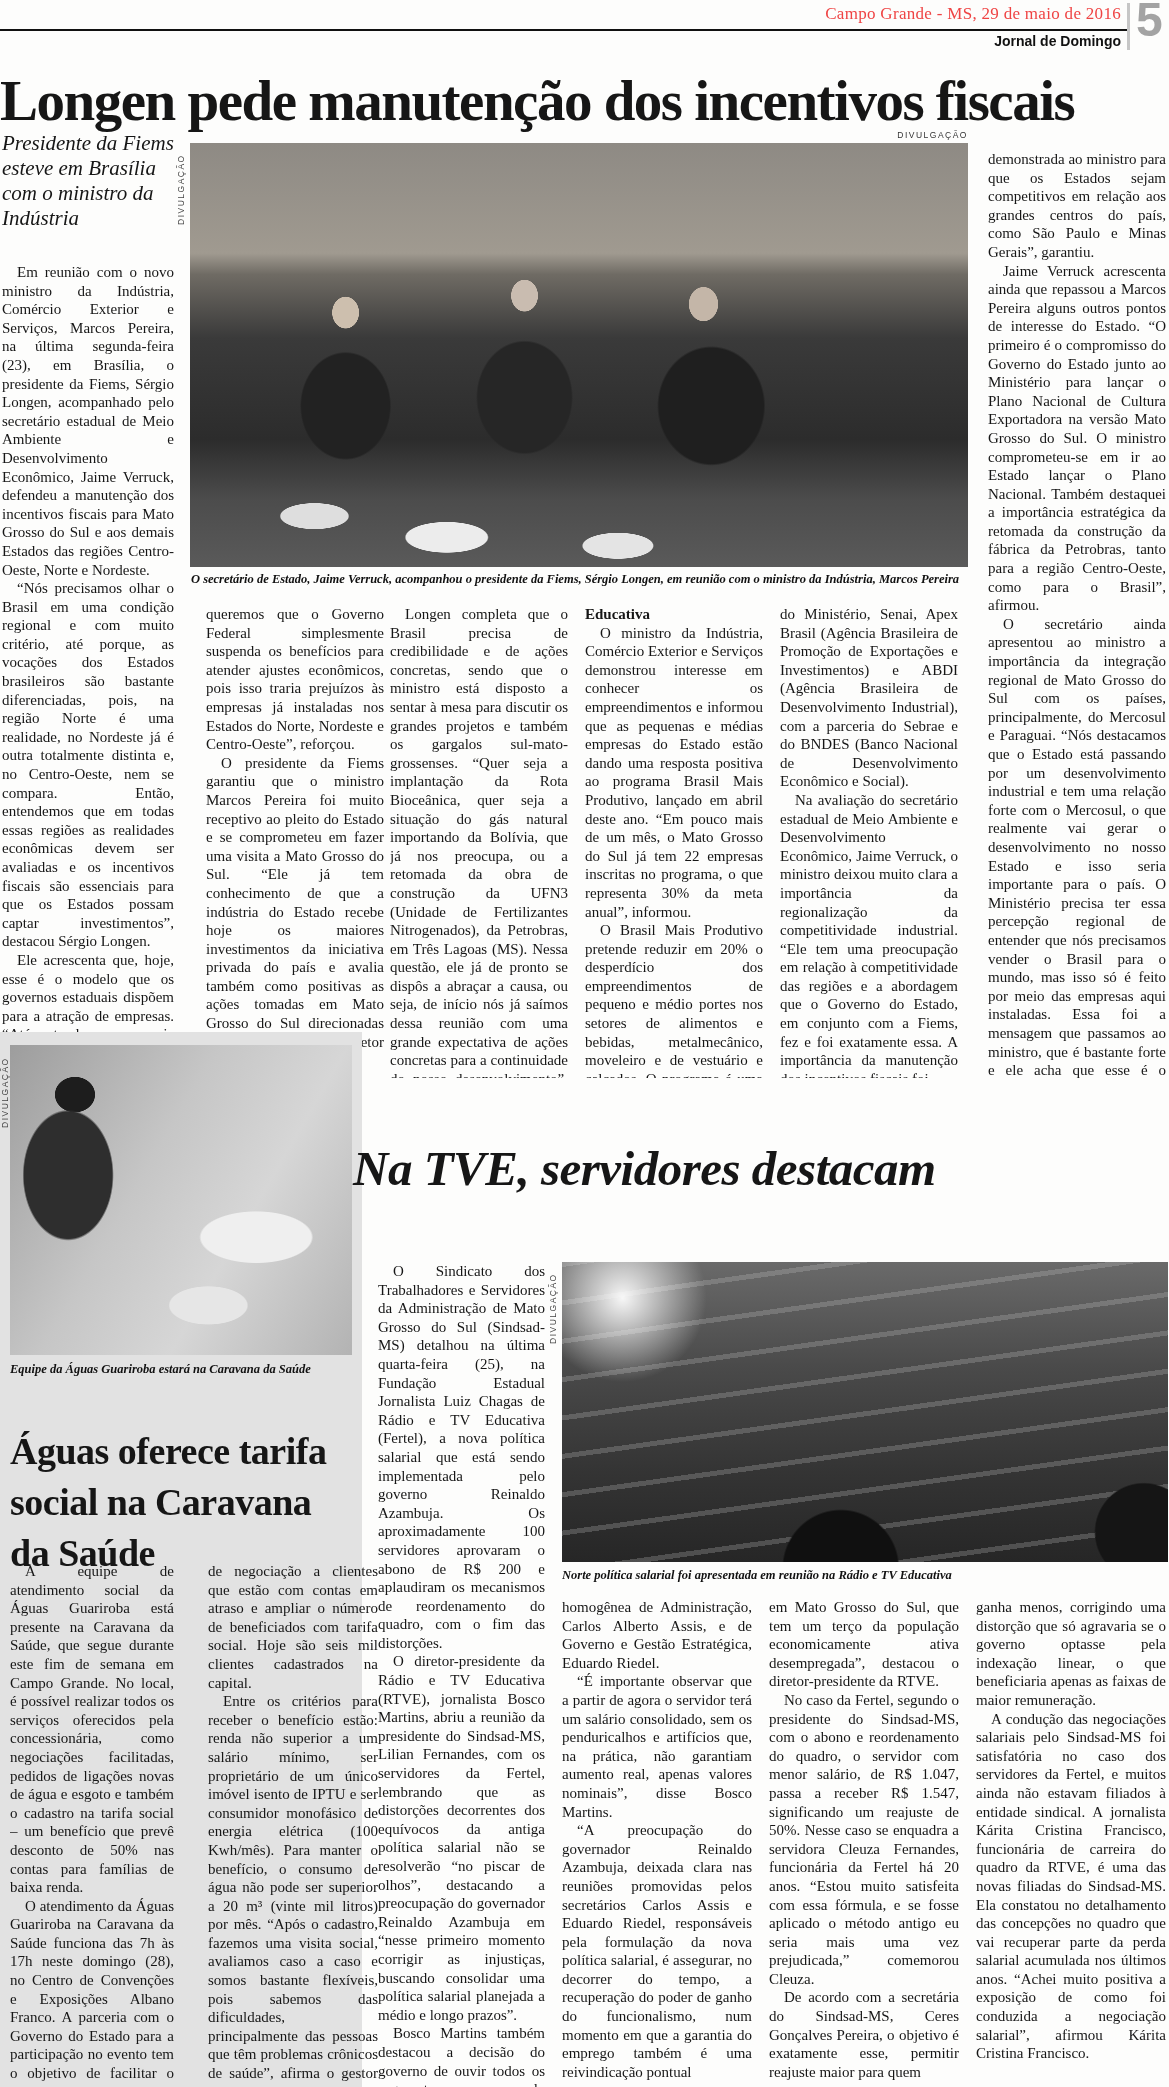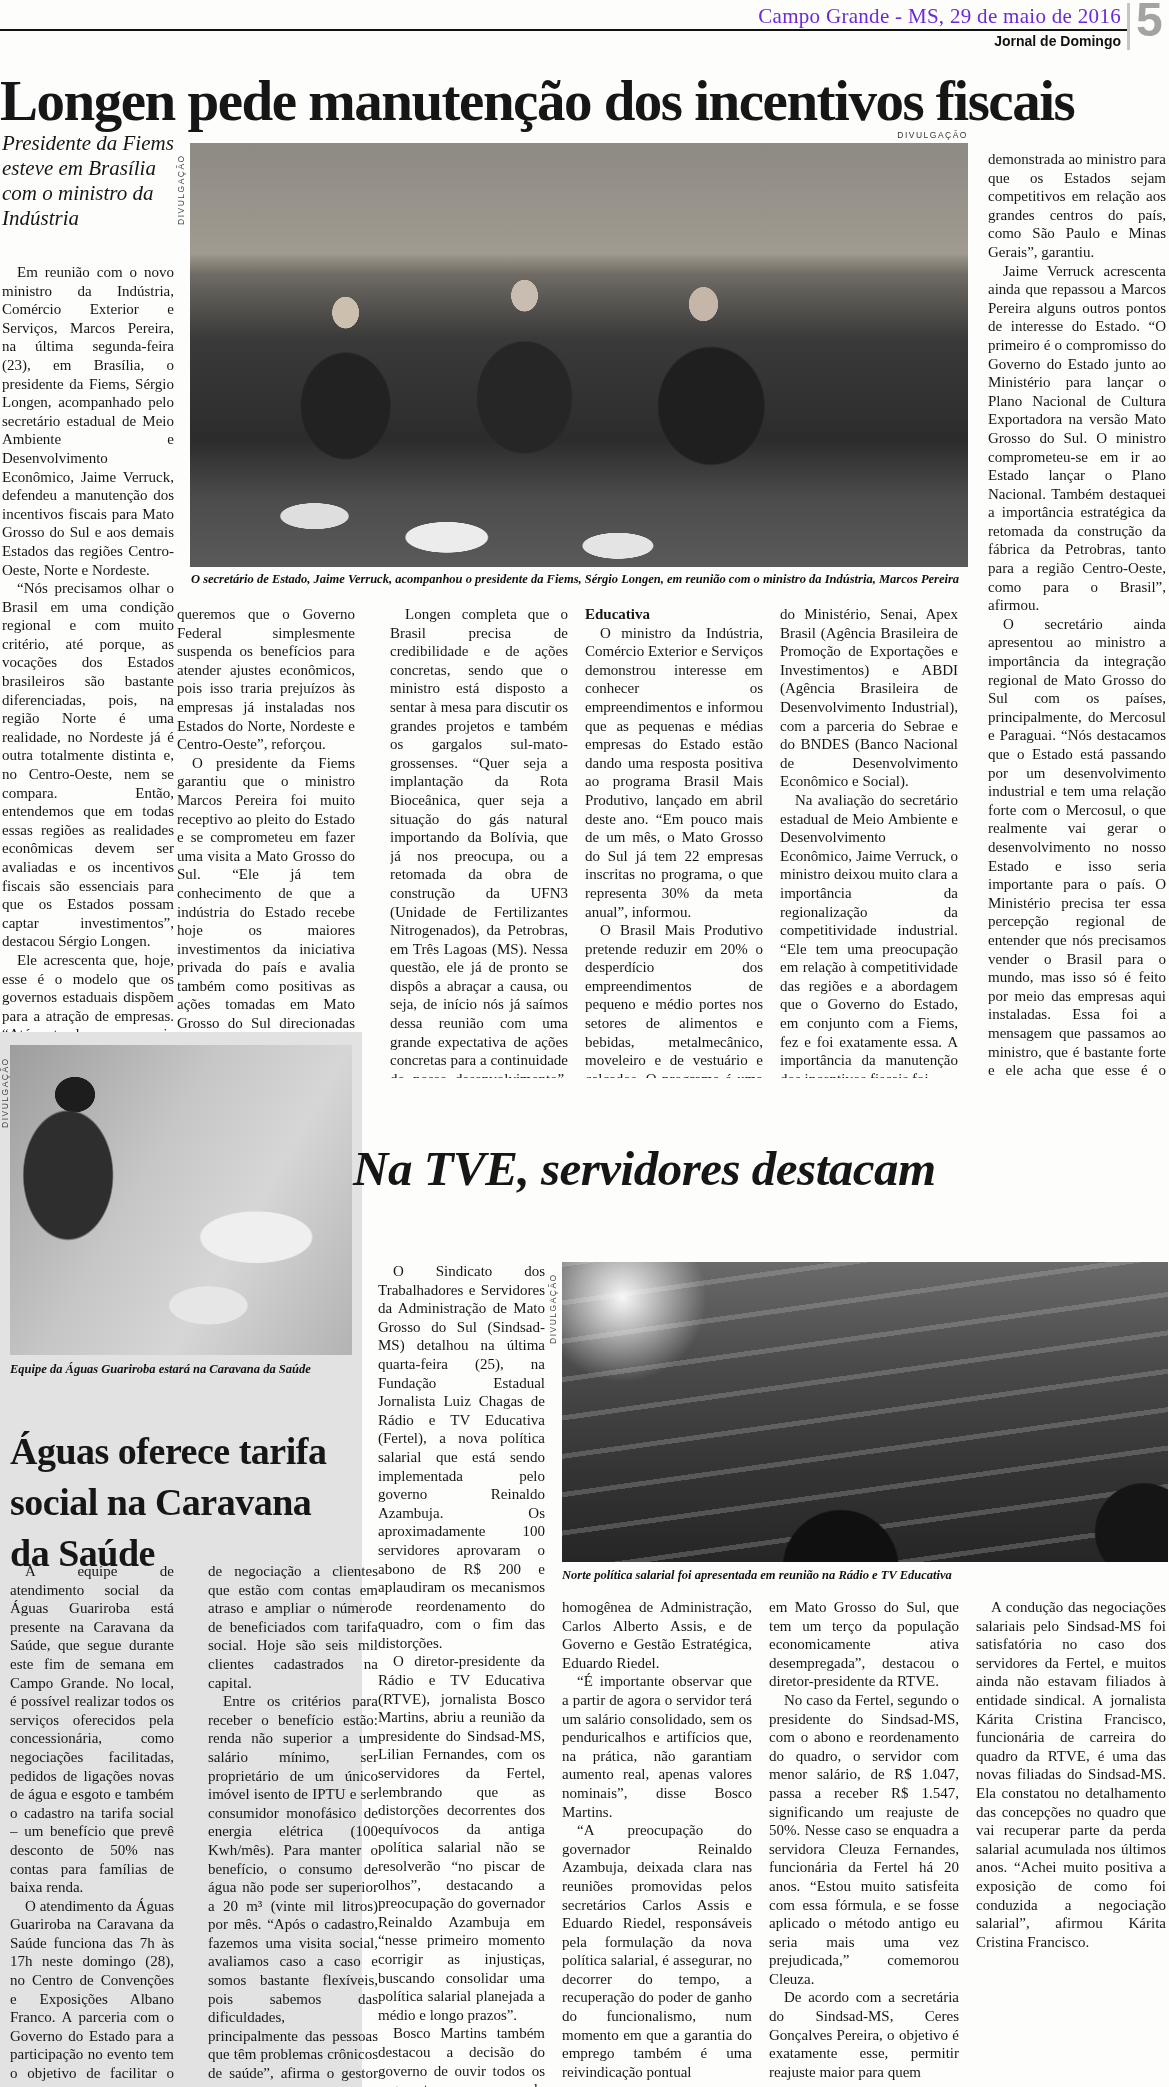--- a/index.html
+++ b/index.html
@@ -3,21 +3,21 @@
 <meta charset="utf-8">
 <style>
   html,body{margin:0;padding:0;}
   body{
     width:1169px;height:2087px;position:relative;overflow:hidden;
     background:#fdfdfc;color:#161616;
     font-family:"Liberation Serif", serif;
   }
   .abs{position:absolute;}
   
-  .hdr-date{top:4px;right:48px;font-size:21px;letter-spacing:.3px;color:#6d28d9;}
+  .hdr-date{top:4px;right:48px;font-size:17px;letter-spacing:.3px;color:#ef4444;}
   .hdr-rule{top:29px;left:0;width:1128px;height:2px;background:#111;}
   .hdr-brand{top:33px;right:48px;font-family:"Liberation Sans",sans-serif;font-weight:bold;font-size:14px;color:#111;}
   .hdr-bar{top:3px;left:1127px;width:3px;height:47px;background:#c6c6c6;}
   .hdr-page{top:-8px;left:1136px;font-family:"Liberation Sans",sans-serif;font-weight:bold;font-size:48px;color:#a3a3a3;}
   
   .headline1{top:33px;left:0;width:1169px;font-size:57px;line-height:60px;font-weight:bold;letter-spacing:-1.5px;white-space:nowrap;}
   .deck{top:131px;left:2px;width:172px;font-style:italic;font-size:21px;line-height:25px;}
   
   .col{overflow:hidden;}
   .col p{margin:0;font-size:15px;line-height:18.6px;text-align:justify;text-indent:15px;}
@@ -89,21 +89,21 @@
 <div class="abs credit-v" style="top:145px;left:176px;height:80px;">DIVULGAÇÃO</div>
 <div class="abs credit-h" style="top:130px;left:760px;width:208px;">DIVULGAÇÃO</div>
 <div class="abs caption" style="top:572px;left:191px;width:778px;">O secretário de Estado, Jaime Verruck, acompanhou o presidente da Fiems, Sérgio Longen, em reunião com o ministro da Indústria, Marcos Pereira</div>
 
 <div class="abs col" style="top:263px;left:2px;width:172px;height:815px;">
   <p>Em reunião com o novo ministro da Indústria, Comércio Exterior e Serviços, Marcos Pereira, na última segunda-feira (23), em Brasília, o presidente da Fiems, Sérgio Longen, acompanhado pelo secretário estadual de Meio Ambiente e Desenvolvimento Econômico, Jaime Verruck, defendeu a manutenção dos incentivos fiscais para Mato Grosso do Sul e aos demais Estados das regiões Centro-Oeste, Norte e Nordeste.</p>
   <p>“Nós precisamos olhar o Brasil em uma condição regional e com muito critério, até porque, as vocações dos Estados brasileiros são bastante diferenciadas, pois, na região Norte é uma realidade, no Nordeste já é outra totalmente distinta e, no Centro-Oeste, nem se compara. Então, entendemos que em todas essas regiões as realidades econômicas devem ser avaliadas e os incentivos fiscais são essenciais para que os Estados possam captar investimentos”, destacou Sérgio Longen.</p>
   <p>Ele acrescenta que, hoje, esse é o modelo que os governos estaduais dispõem para a atração de empresas. “Até entendemos que seja possível discutir uma nova fórmula de se fomentar e desenvolver o Brasil de maneira mais homogênea, mas não</p>
 </div>
 
-<div class="abs col" style="top:605px;left:177px;width:178px;height:473px;">
+<div class="abs col" style="top:605px;left:206px;width:178px;height:473px;">
   <p class="cont">queremos que o Governo Federal simplesmente suspenda os benefícios para atender ajustes econômicos, pois isso traria prejuízos às empresas já instaladas nos Estados do Norte, Nordeste e Centro-Oeste”, reforçou.</p>
   <p>O presidente da Fiems garantiu que o ministro Marcos Pereira foi muito receptivo ao pleito do Estado e se comprometeu em fazer uma visita a Mato Grosso do Sul. “Ele já tem conhecimento de que a indústria do Estado recebe hoje os maiores investimentos da iniciativa privada do país e avalia também como positivas as ações tomadas em Mato Grosso do Sul direcionadas ao apoio do setor empresarial”, destacou.</p>
 </div>
 
 <div class="abs col" style="top:605px;left:390px;width:178px;height:473px;">
   <p>Longen completa que o Brasil precisa de credibilidade e de ações concretas, sendo que o ministro está disposto a sentar à mesa para discutir os grandes projetos e também os gargalos sul-mato-grossenses. “Quer seja a implantação da Rota Bioceânica, quer seja a situação do gás natural importando da Bolívia, que já nos preocupa, ou a retomada da obra de construção da UFN3 (Unidade de Fertilizantes Nitrogenados), da Petrobras, em Três Lagoas (MS). Nessa questão, ele já de pronto se dispôs a abraçar a causa, ou seja, de início nós já saímos dessa reunião com uma grande expectativa de ações concretas para a continuidade do nosso desenvolvimento”, finalizou.</p>
 </div>
 
 <div class="abs col" style="top:605px;left:585px;width:178px;height:473px;">
   <p class="subhead">Educativa</p>
@@ -157,14 +157,15 @@
   <p class="cont">homogênea de Administração, Carlos Alberto Assis, e de Governo e Gestão Estratégica, Eduardo Riedel.</p>
   <p>“É importante observar que a partir de agora o servidor terá um salário consolidado, sem os penduricalhos e artifícios que, na prática, não garantiam aumento real, apenas valores nominais”, disse Bosco Martins.</p>
   <p>“A preocupação do governador Reinaldo Azambuja, deixada clara nas reuniões promovidas pelos secretários Carlos Assis e Eduardo Riedel, responsáveis pela formulação da nova política salarial, é assegurar, no decorrer do tempo, a recuperação do poder de ganho do funcionalismo, num momento em que a garantia do emprego também é uma reivindicação pontual</p>
 </div>
 <div class="abs col" style="top:1598px;left:769px;width:190px;height:489px;">
   <p class="cont">em Mato Grosso do Sul, que tem um terço da população economicamente ativa desempregada”, destacou o diretor-presidente da RTVE.</p>
   <p>No caso da Fertel, segundo o presidente do Sindsad-MS, com o abono e reordenamento do quadro, o servidor com menor salário, de R$ 1.047, passa a receber R$ 1.547, significando um reajuste de 50%. Nesse caso se enquadra a servidora Cleuza Fernandes, funcionária da Fertel há 20 anos. “Estou muito satisfeita com essa fórmula, e se fosse aplicado o método antigo eu seria mais uma vez prejudicada,” comemorou Cleuza.</p>
   <p>De acordo com a secretária do Sindsad-MS, Ceres Gonçalves Pereira, o objetivo é exatamente esse, permitir reajuste maior para quem</p>
 </div>
 <div class="abs col" style="top:1598px;left:976px;width:190px;height:489px;">
+  <p class="cont">ganha menos, corrigindo uma distorção que só agravaria se o governo optasse pela indexação linear, o que beneficiaria apenas as faixas de maior remuneração.</p>
   <p>A condução das negociações salariais pelo Sindsad-MS foi satisfatória no caso dos servidores da Fertel, e muitos ainda não estavam filiados à entidade sindical. A jornalista Kárita Cristina Francisco, funcionária de carreira do quadro da RTVE, é uma das novas filiadas do Sindsad-MS. Ela constatou no detalhamento das concepções no quadro que vai recuperar parte da perda salarial acumulada nos últimos anos. “Achei muito positiva a exposição de como foi conduzida a negociação salarial”, afirmou Kárita Cristina Francisco.</p>
 </div>
 
 </body></html>

